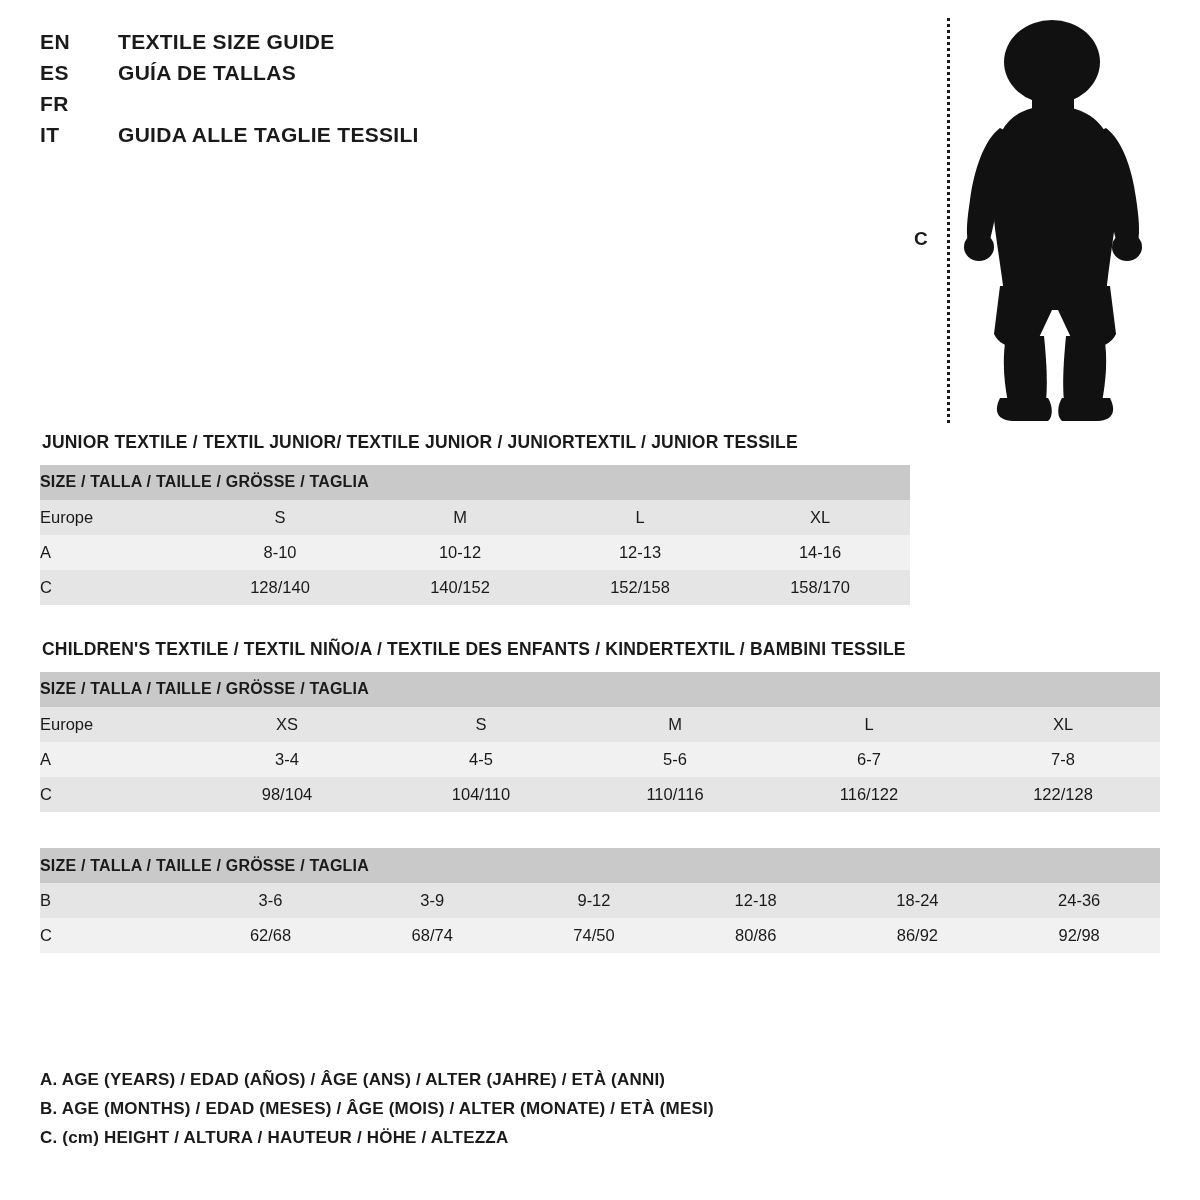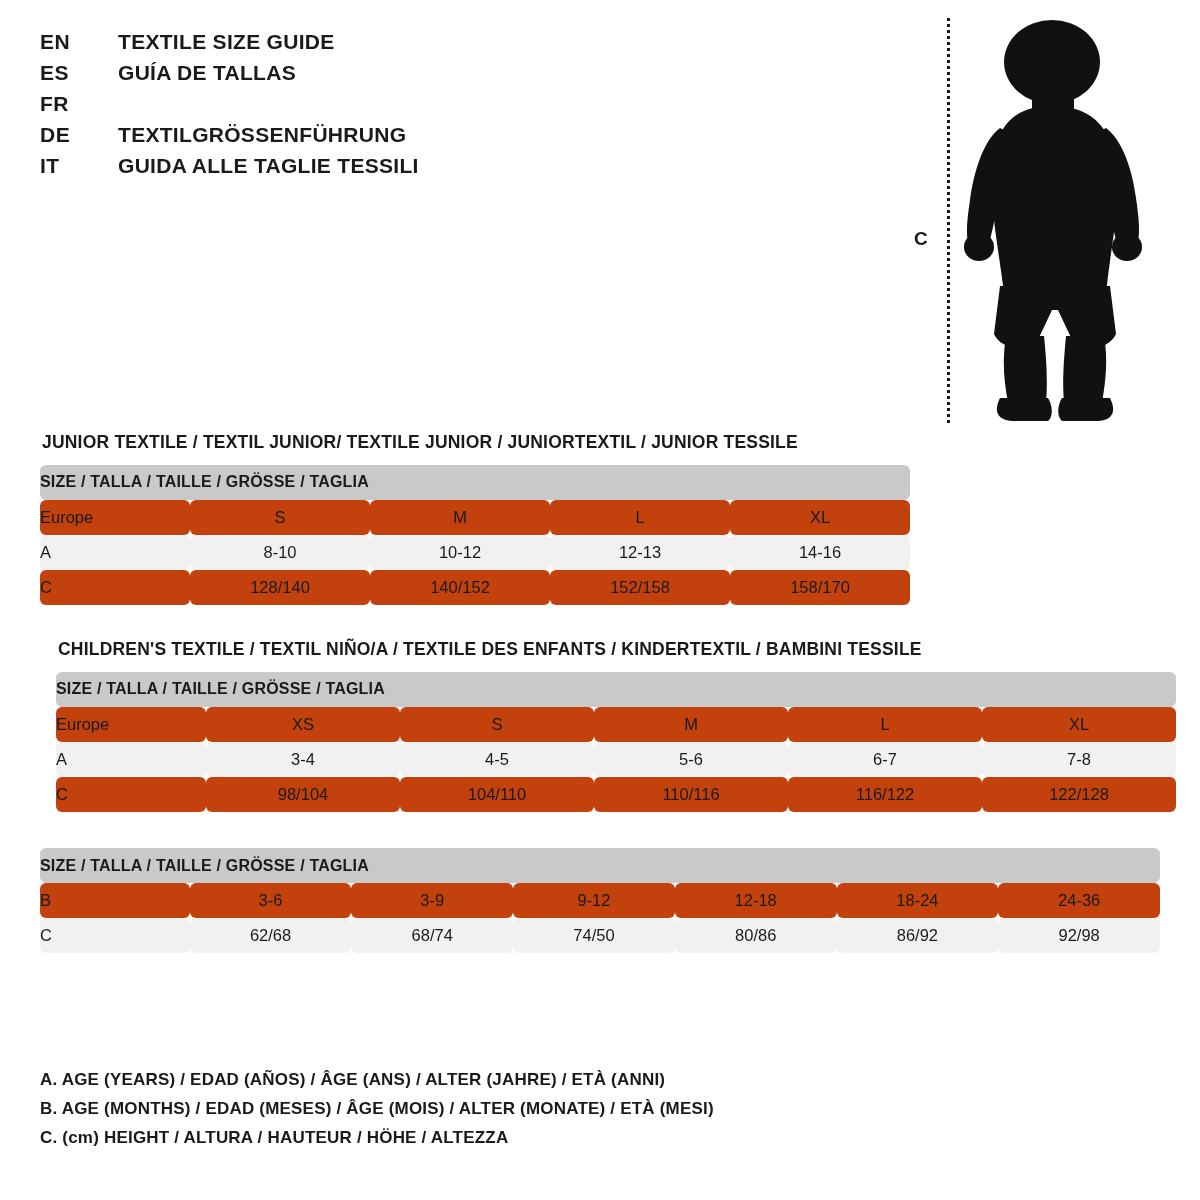--- a/index.html
+++ b/index.html
@@ -90,45 +90,44 @@
   
   table.size-table {
     border-collapse: collapse;
     table-layout: fixed;
     font-size: 16.5px;
   }
   table.size-table td {
     padding: 4px 0 4px 0;
     height: 27px;
     vertical-align: middle;
-    border-radius: 6px;
   }
   .band-head td {
     background: #c9c9c9;
     font-weight: 700;
     font-size: 16px;
     letter-spacing: 0.2px;
     padding-left: 6px;
     height: 26px;
   }
   .row-light td { background: #f1f1f1; }
-  .row-white td { background: #c2410c; }
+  .row-white td { background: #e5e5e5; }
   td.label-col {
     padding-left: 6px;
     text-align: left;
     font-weight: 400;
   }
   td.val {
     text-align: center;
     font-weight: 400;
   }
 
   
   .block-junior { position: absolute; left: 40px; top: 430px; width: 1120px; }
-  .block-children { position: absolute; left: 40px; top: 637px; width: 1120px; margin-left: 16px; }
+  .block-children { position: absolute; left: 40px; top: 637px; width: 1120px; }
   .block-babies { position: absolute; left: 40px; top: 848px; width: 1120px; }
   .legend { position: absolute; left: 40px; top: 1065px; width: 1120px; }
 
   .legend-line {
     font-size: 17px;
     font-weight: 700;
     letter-spacing: 0.2px;
     line-height: 1.72;
   }
 </style>
@@ -141,24 +140,20 @@
     <div class="lang-row">
       <span class="lang-code">EN</span>
       <span class="lang-title">TEXTILE SIZE GUIDE</span>
     </div>
     <div class="lang-row">
       <span class="lang-code">ES</span>
       <span class="lang-title">GUÍA DE TALLAS</span>
     </div>
     <div class="lang-row">
       <span class="lang-code">FR</span>
-    </div>
-    <div class="lang-row">
-      <span class="lang-code">DE</span>
-      <span class="lang-title">TEXTILGRÖßENFÜHRUNG</span>
     </div>
     <div class="lang-row">
       <span class="lang-code">IT</span>
       <span class="lang-title">GUIDA ALLE TAGLIE TESSILI</span>
     </div>
   </div>
 
   <div class="figure-wrap">
     <span class="figure-label">C</span>
     <div class="dash-line"></div>

